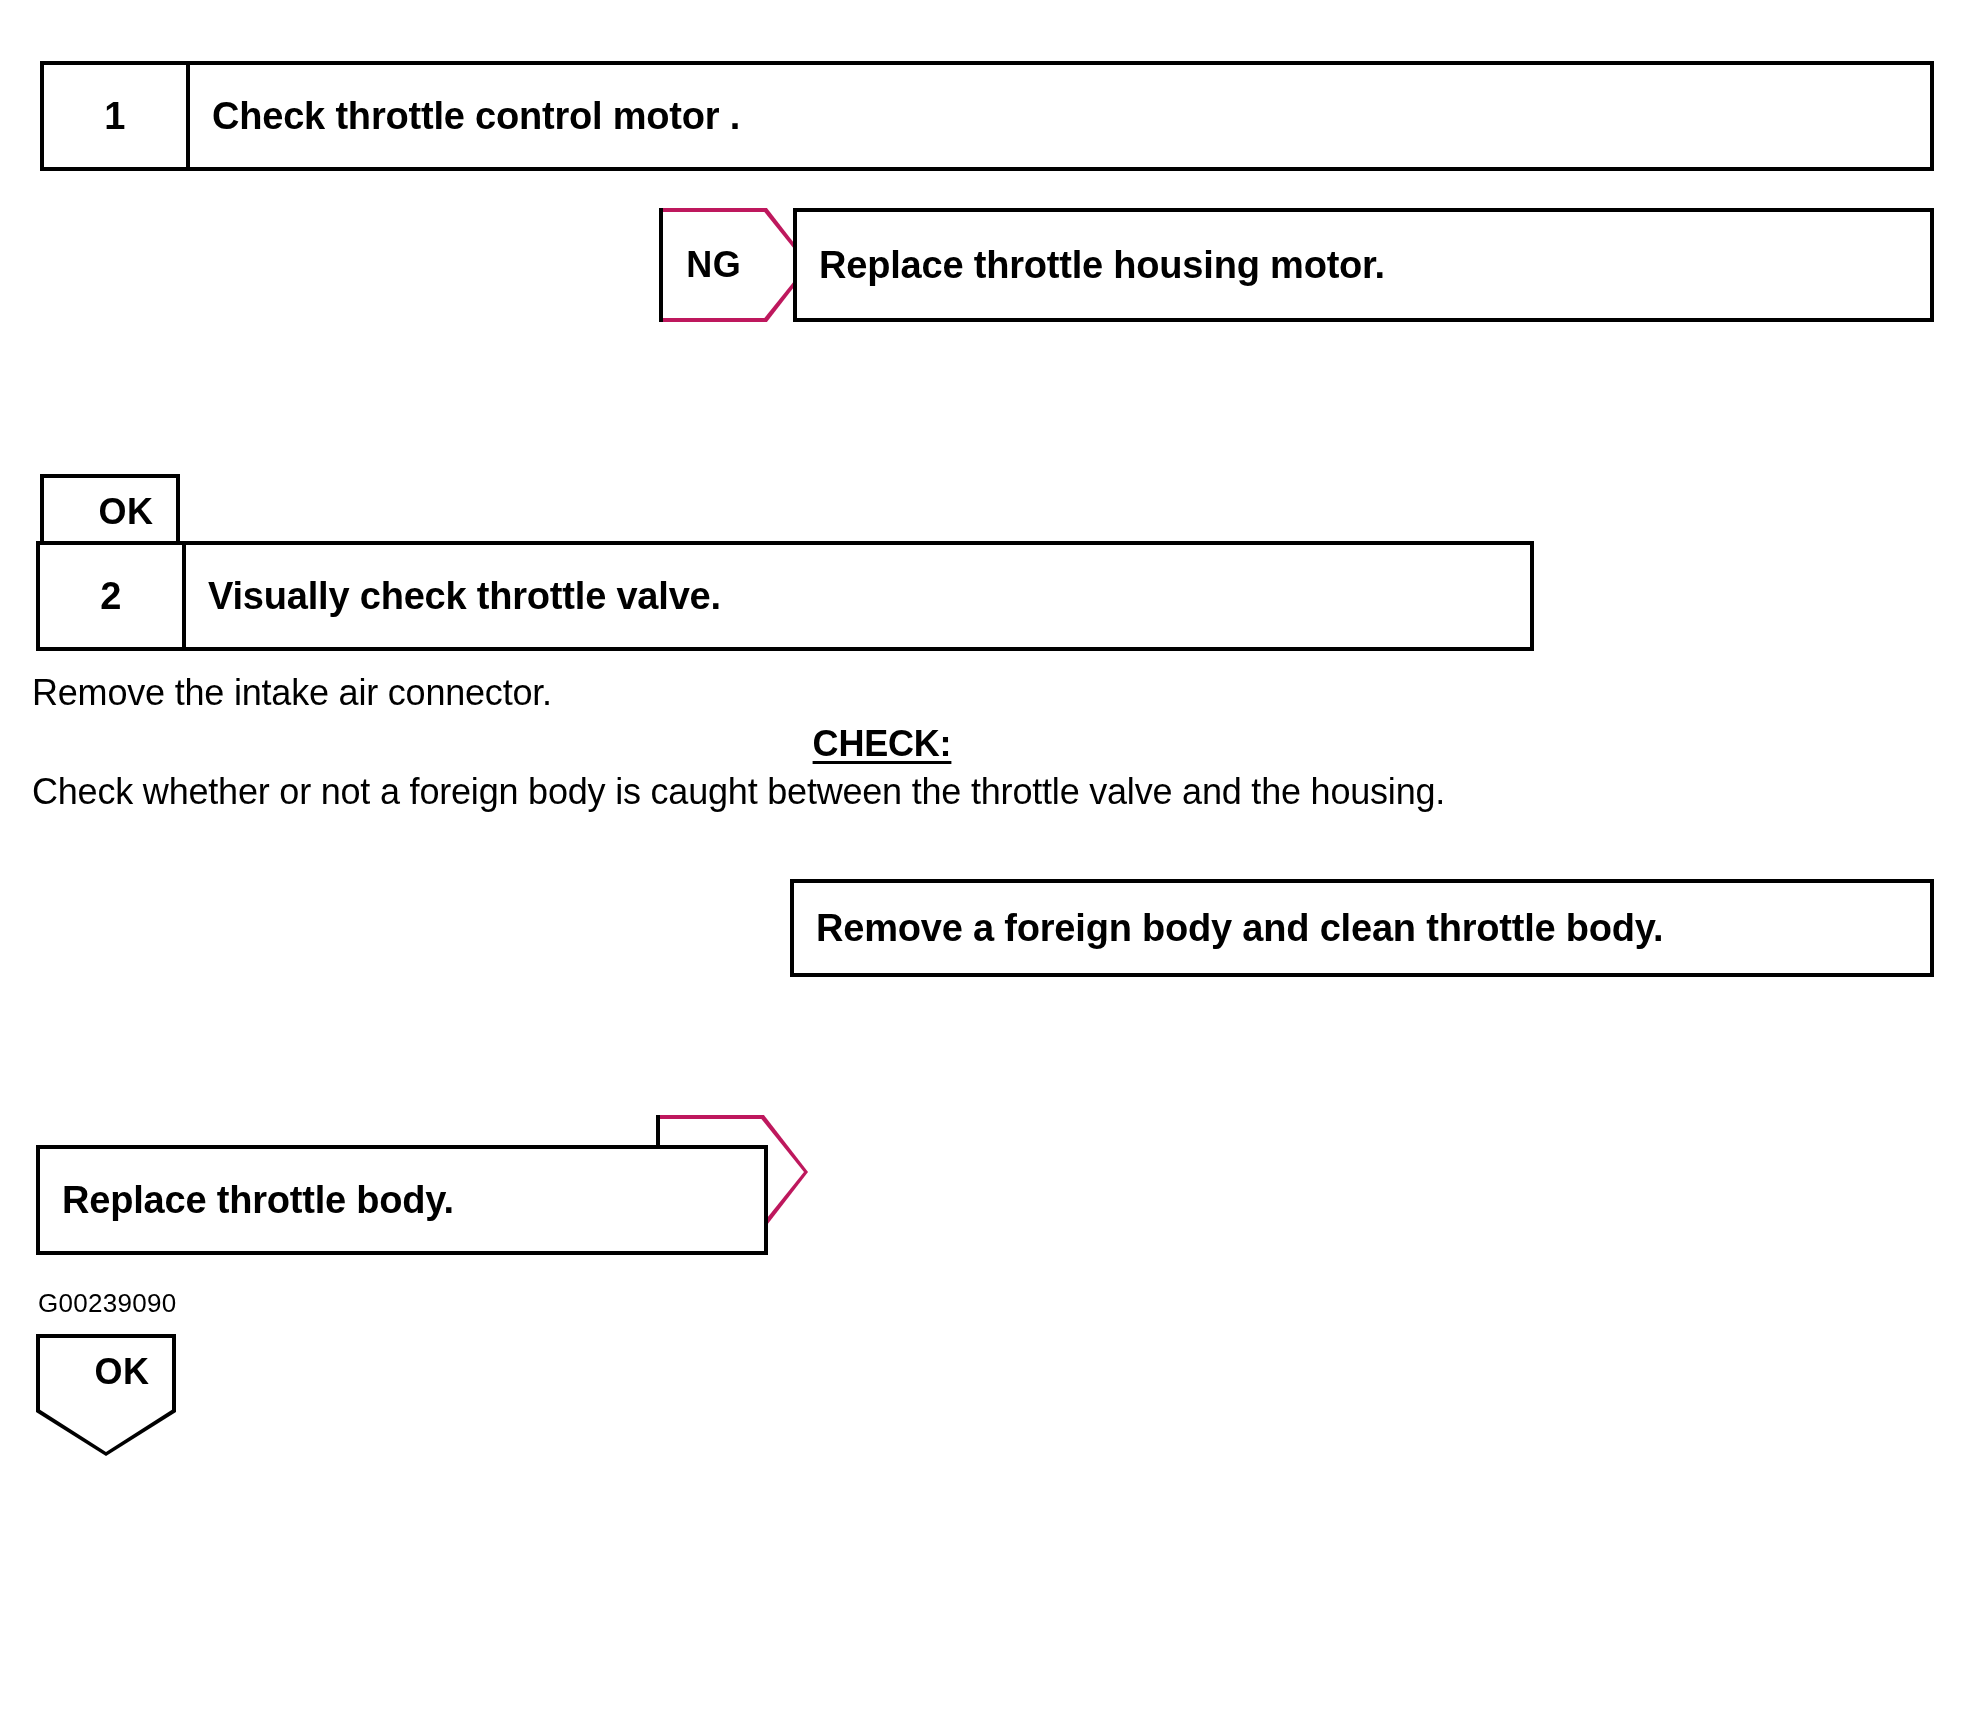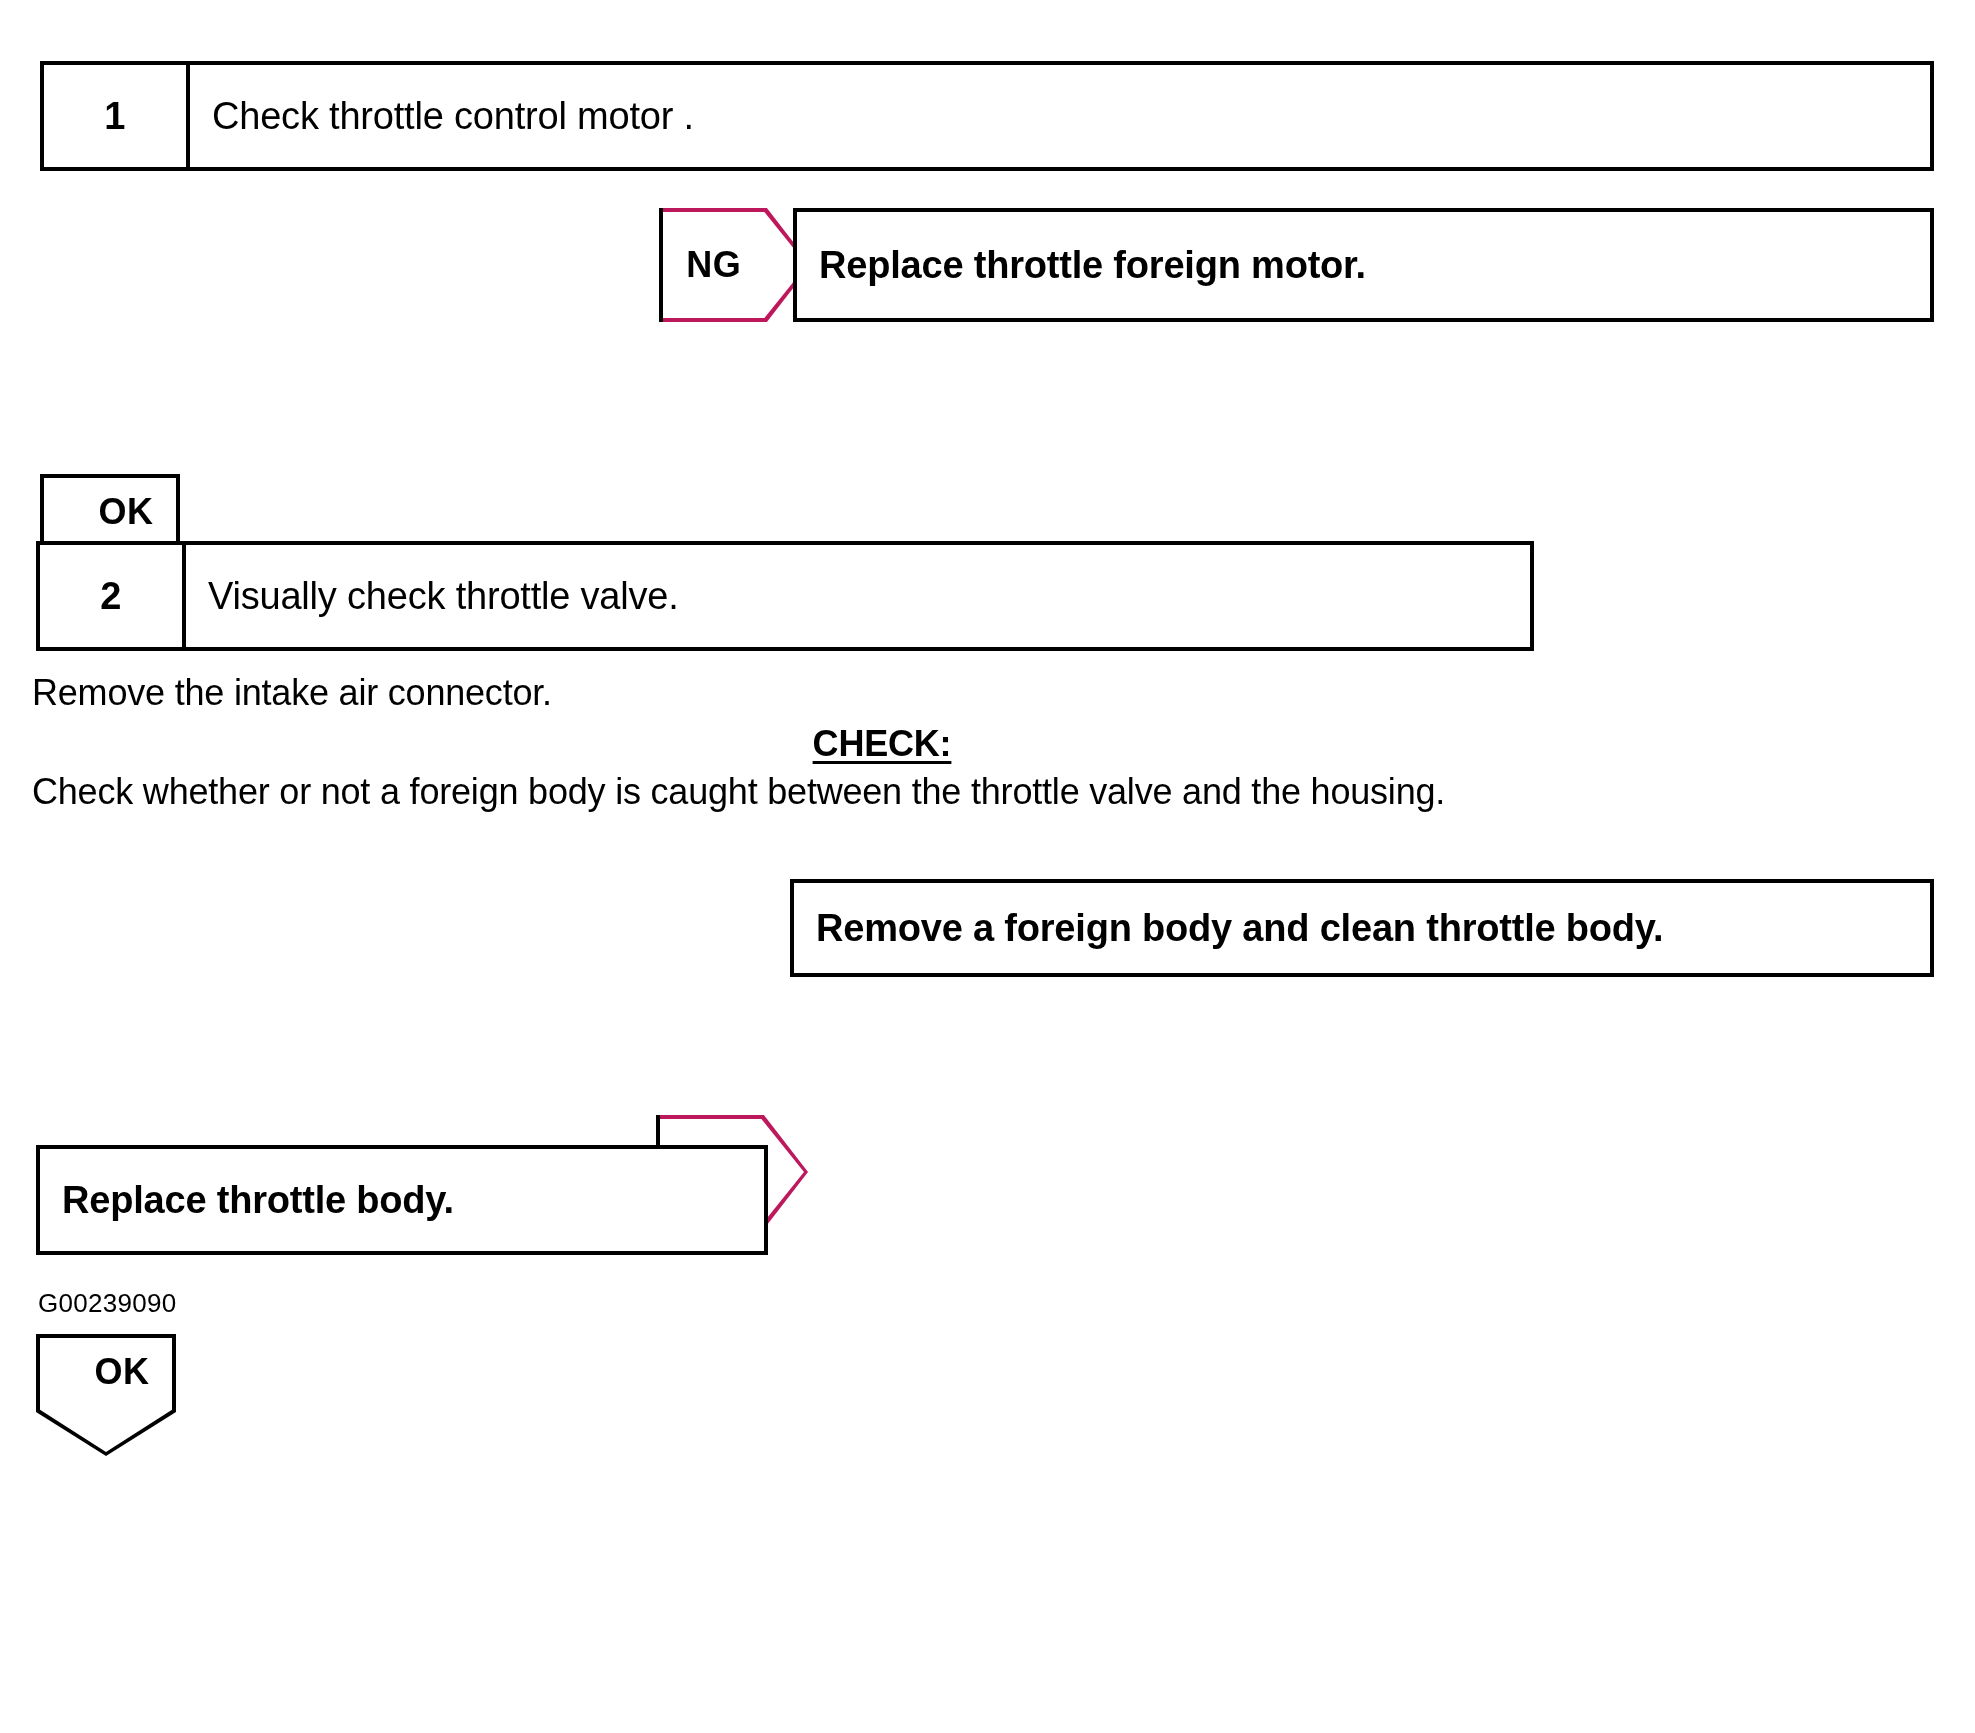--- a/index.html
+++ b/index.html
@@ -35,21 +35,21 @@
     justify-content: center;
     font-weight: bold;
     font-size: 38px;
     letter-spacing: 0.5px;
   }
   .step-title {
     flex: 1;
     display: flex;
     align-items: center;
     padding-left: 22px;
-    font-weight: normal;
+    font-weight: bold;
     font-size: 38px;
     letter-spacing: -0.2px;
   }
 
   
   .result-box {
     border: 4px solid #000;
     background: #fff;
     display: flex;
     align-items: center;
@@ -153,21 +153,21 @@
   <div class="step-num">1</div>
   <div class="step-title">Check throttle control motor .</div>
 </div>
 
 <div class="abs ng-arrow" style="left:659px; top:208px; width:152px; height:114px;">
   <span class="ng-leftline"></span>
   <span class="ng-label">NG</span>
 </div>
 
 <div class="abs result-box" style="left:793px; top:208px; width:1141px; height:114px;">
-  <span>Replace throttle foreign motor.</span>
+  <span>Replace throttle housing motor.</span>
 </div>
 
 <div class="abs ok-arrow" style="left:40px; top:360px; width:140px; height:122px;">
   <span class="ok-label">OK</span>
 </div>
 
 <div class="abs step-box" style="left:36px; top:541px; width:1498px; height:110px;">
   <div class="step-num">2</div>
   <div class="step-title">Visually check throttle valve.</div>
 </div>

